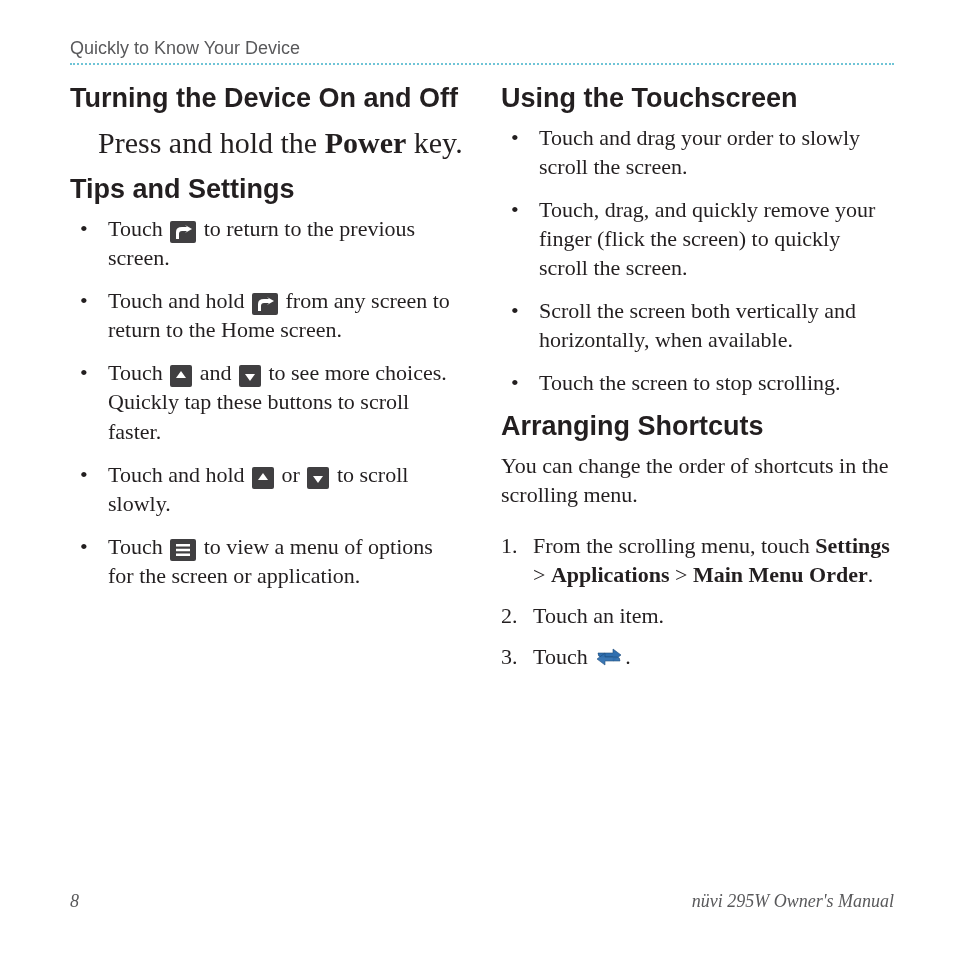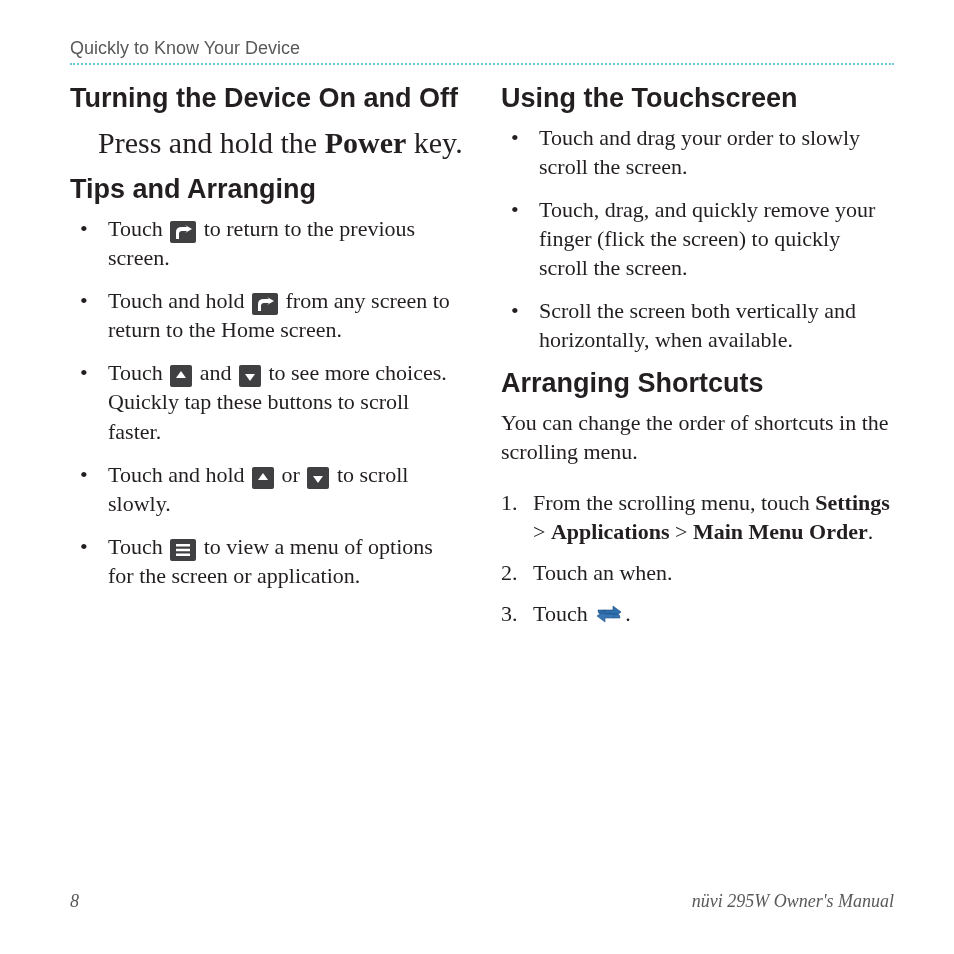--- a/index.html
+++ b/index.html
@@ -123,21 +123,21 @@
 <div class="chapter-header">Quickly to Know Your Device</div>
 
 <div class="columns">
 
   <div class="col">
     <h2 class="first-h2">Turning the Device On and Off</h2>
     <p class="body">
       <span>Press and hold the </span><span class="bold">Power</span><span> key.</span>
     </p>
 
-    <h2>Tips and Arranging</h2>
+    <h2>Tips and Settings</h2>
     <ul class="bullets">
       <li>
         <span>Touch </span><span class="icon" title="back-arrow-icon">
             <svg width="18" height="14" viewBox="0 0 18 14">
               <path d="M2 7 Q2 2 8 2 L13 2 L11 0 L18 4 L11 8 L13 6 L8 6 Q5 6 5 9 L5 14 L2 14 Z" fill="#fff"></path>
             </svg>
           </span><span> to return to the previous screen.</span>
       </li>
       <li>
         <span>Touch and hold </span><span class="icon" title="back-arrow-icon">
@@ -179,29 +179,30 @@
       </li>
     </ul>
   </div>
 
   <div class="col">
     <h2 class="first-h2">Using the Touchscreen</h2>
     <ul class="bullets">
       <li>Touch and drag your order to slowly scroll the screen.</li>
       <li>Touch, drag, and quickly remove your finger (flick the screen) to quickly scroll the screen.</li>
       <li>Scroll the screen both vertically and horizontally, when available.</li>
+      <li>Touch the screen to stop scrolling.</li>
     </ul>
 
     <h2>Arranging Shortcuts</h2>
     <p class="intro">You can change the order of shortcuts in the scrolling menu.</p>
     <ol class="steps">
       <li>
         <span>From the scrolling menu, touch </span><span class="bold">Settings</span><span> &gt; </span><span class="bold">Applications</span><span> &gt; </span><span class="bold">Main Menu Order</span><span>.</span>
       </li>
-      <li>Touch an when.</li>
+      <li>Touch an item.</li>
       <li>
         <span>Touch </span><span class="icon icon-swap" title="swap-arrows-icon">
             <svg width="28" height="20" viewBox="0 0 28 20">
               <path d="M3 6 L18 6 L18 2 L26 8 L18 14 L18 10 L6 10 Q3 10 3 6 Z" fill="#2f6fb0" stroke="#1d4a79" stroke-width="0.6"></path>
               <path d="M25 14 L10 14 L10 18 L2 12 L10 6 L10 10 L22 10 Q25 10 25 14 Z" fill="#2f6fb0" stroke="#1d4a79" stroke-width="0.6" opacity="0.95"></path>
             </svg>
           </span><span>.</span>
       </li>
     </ol>
   </div>

